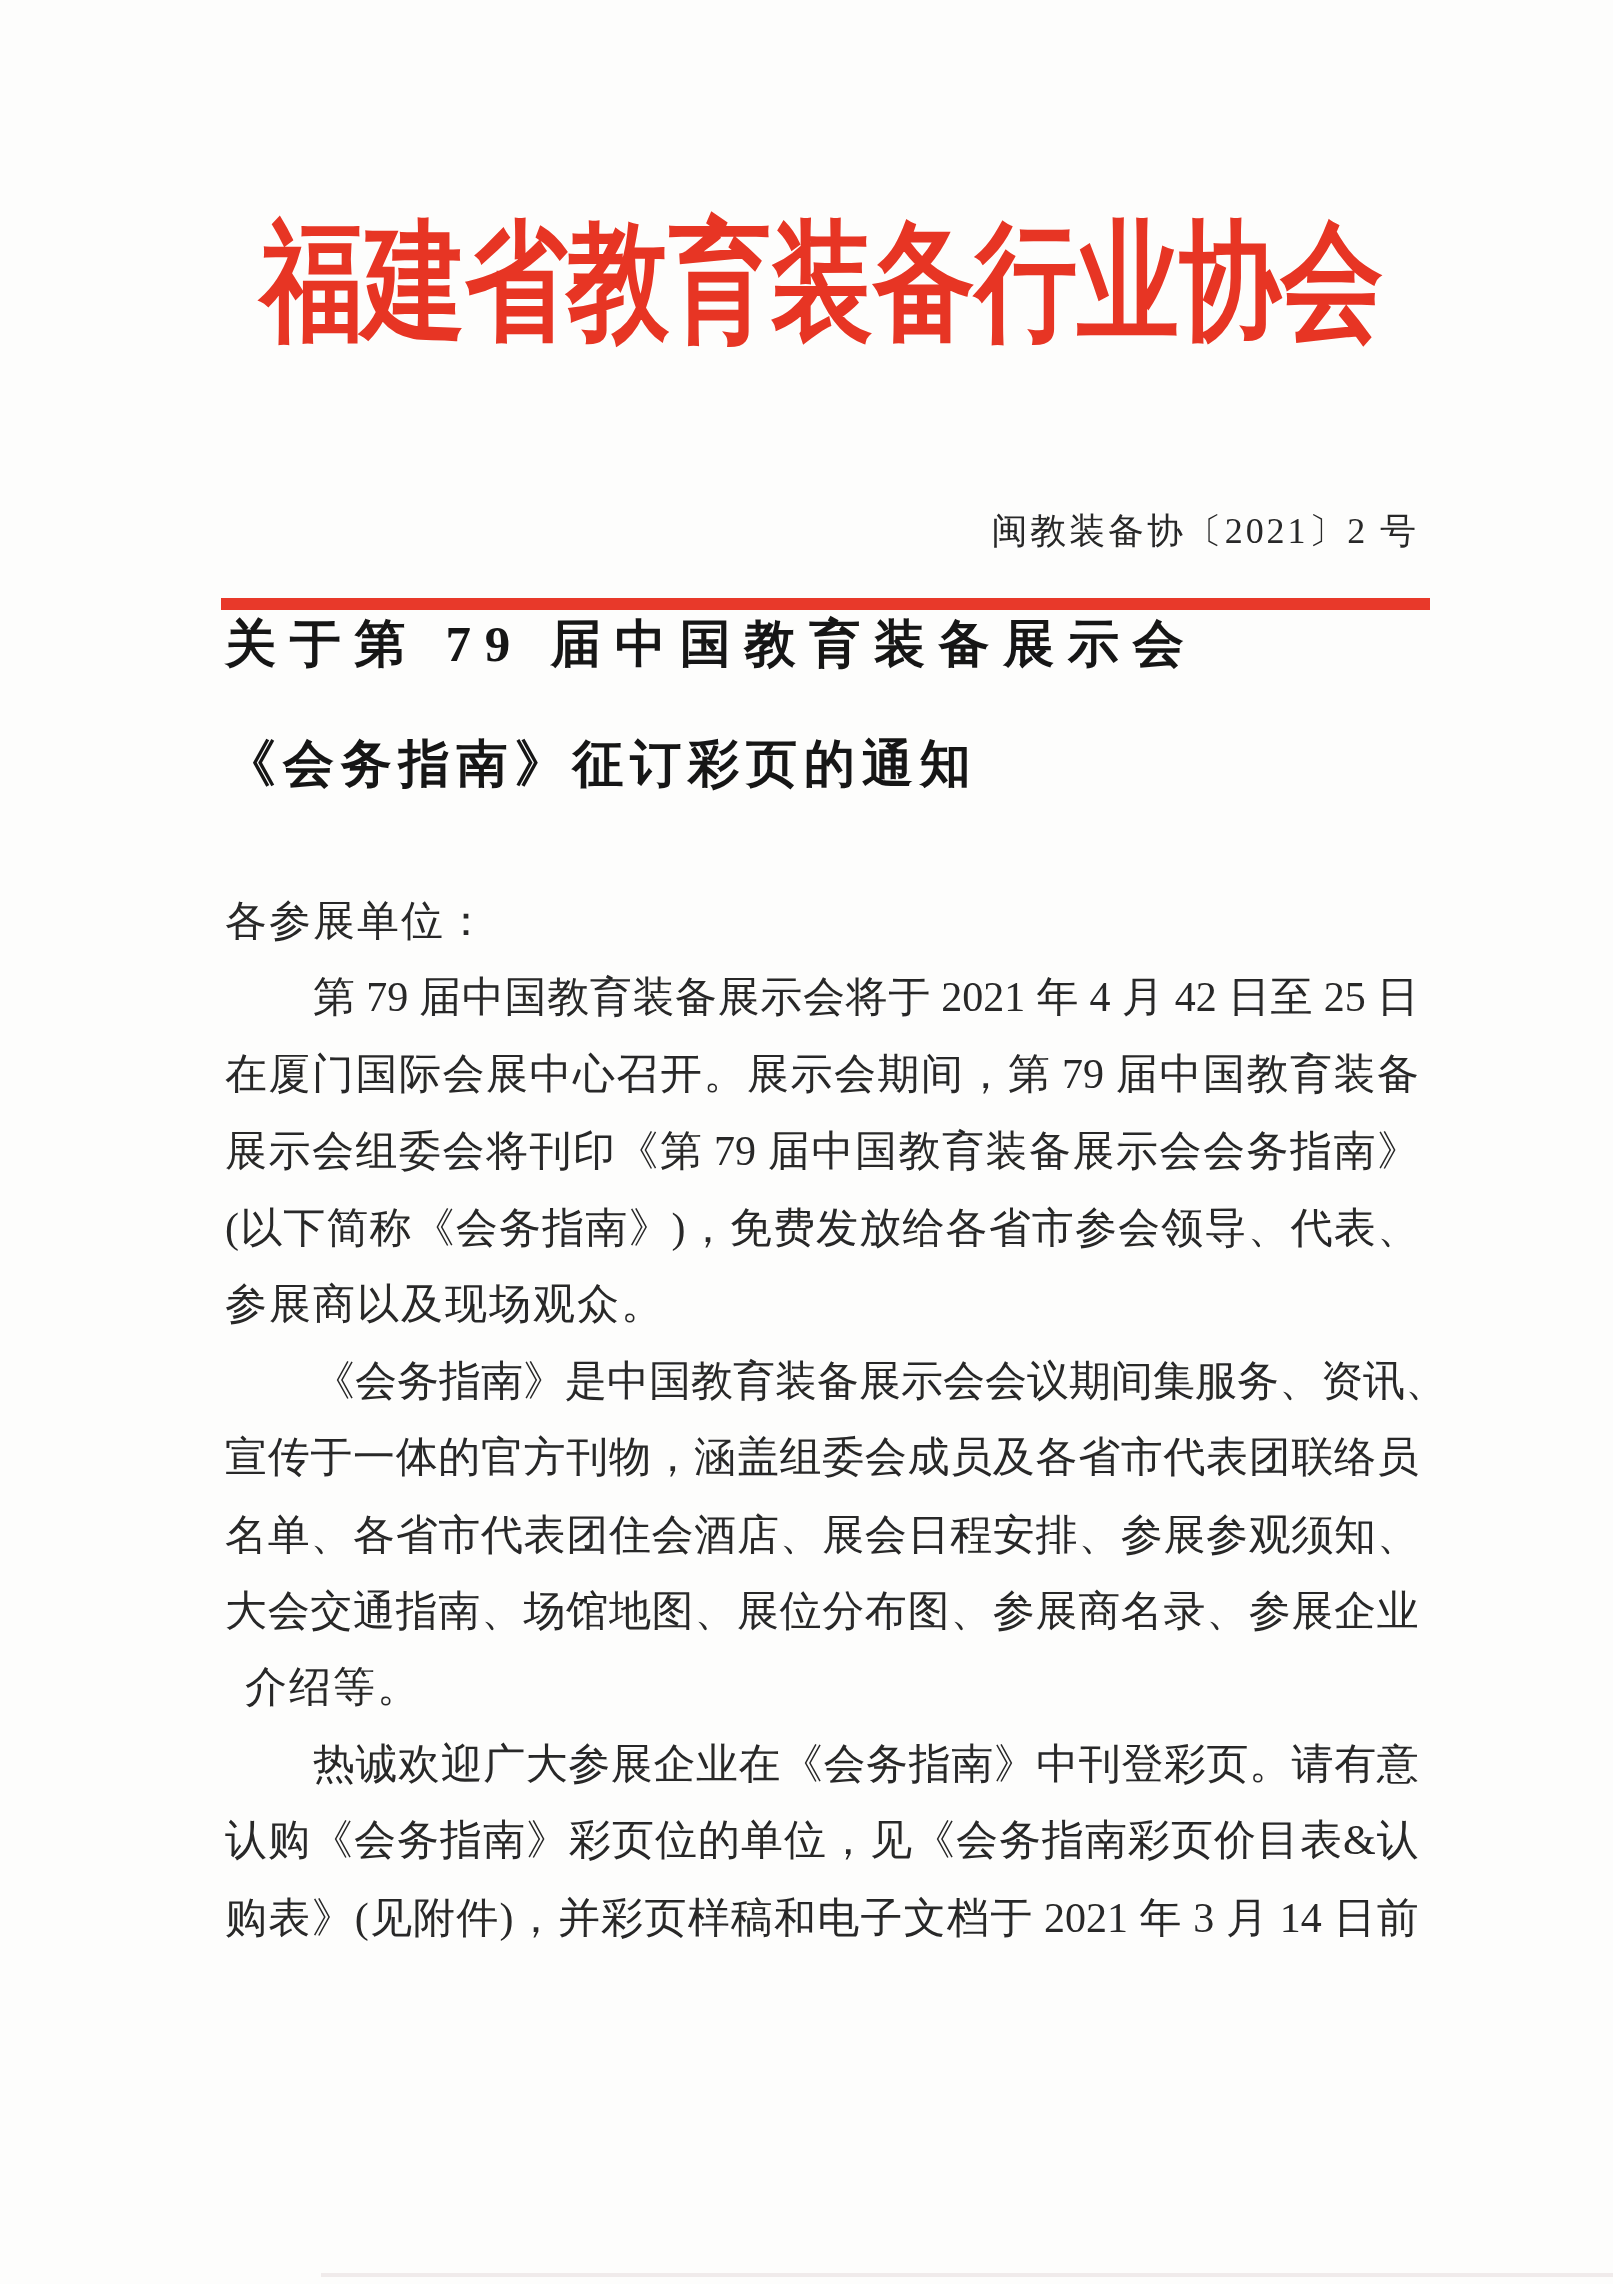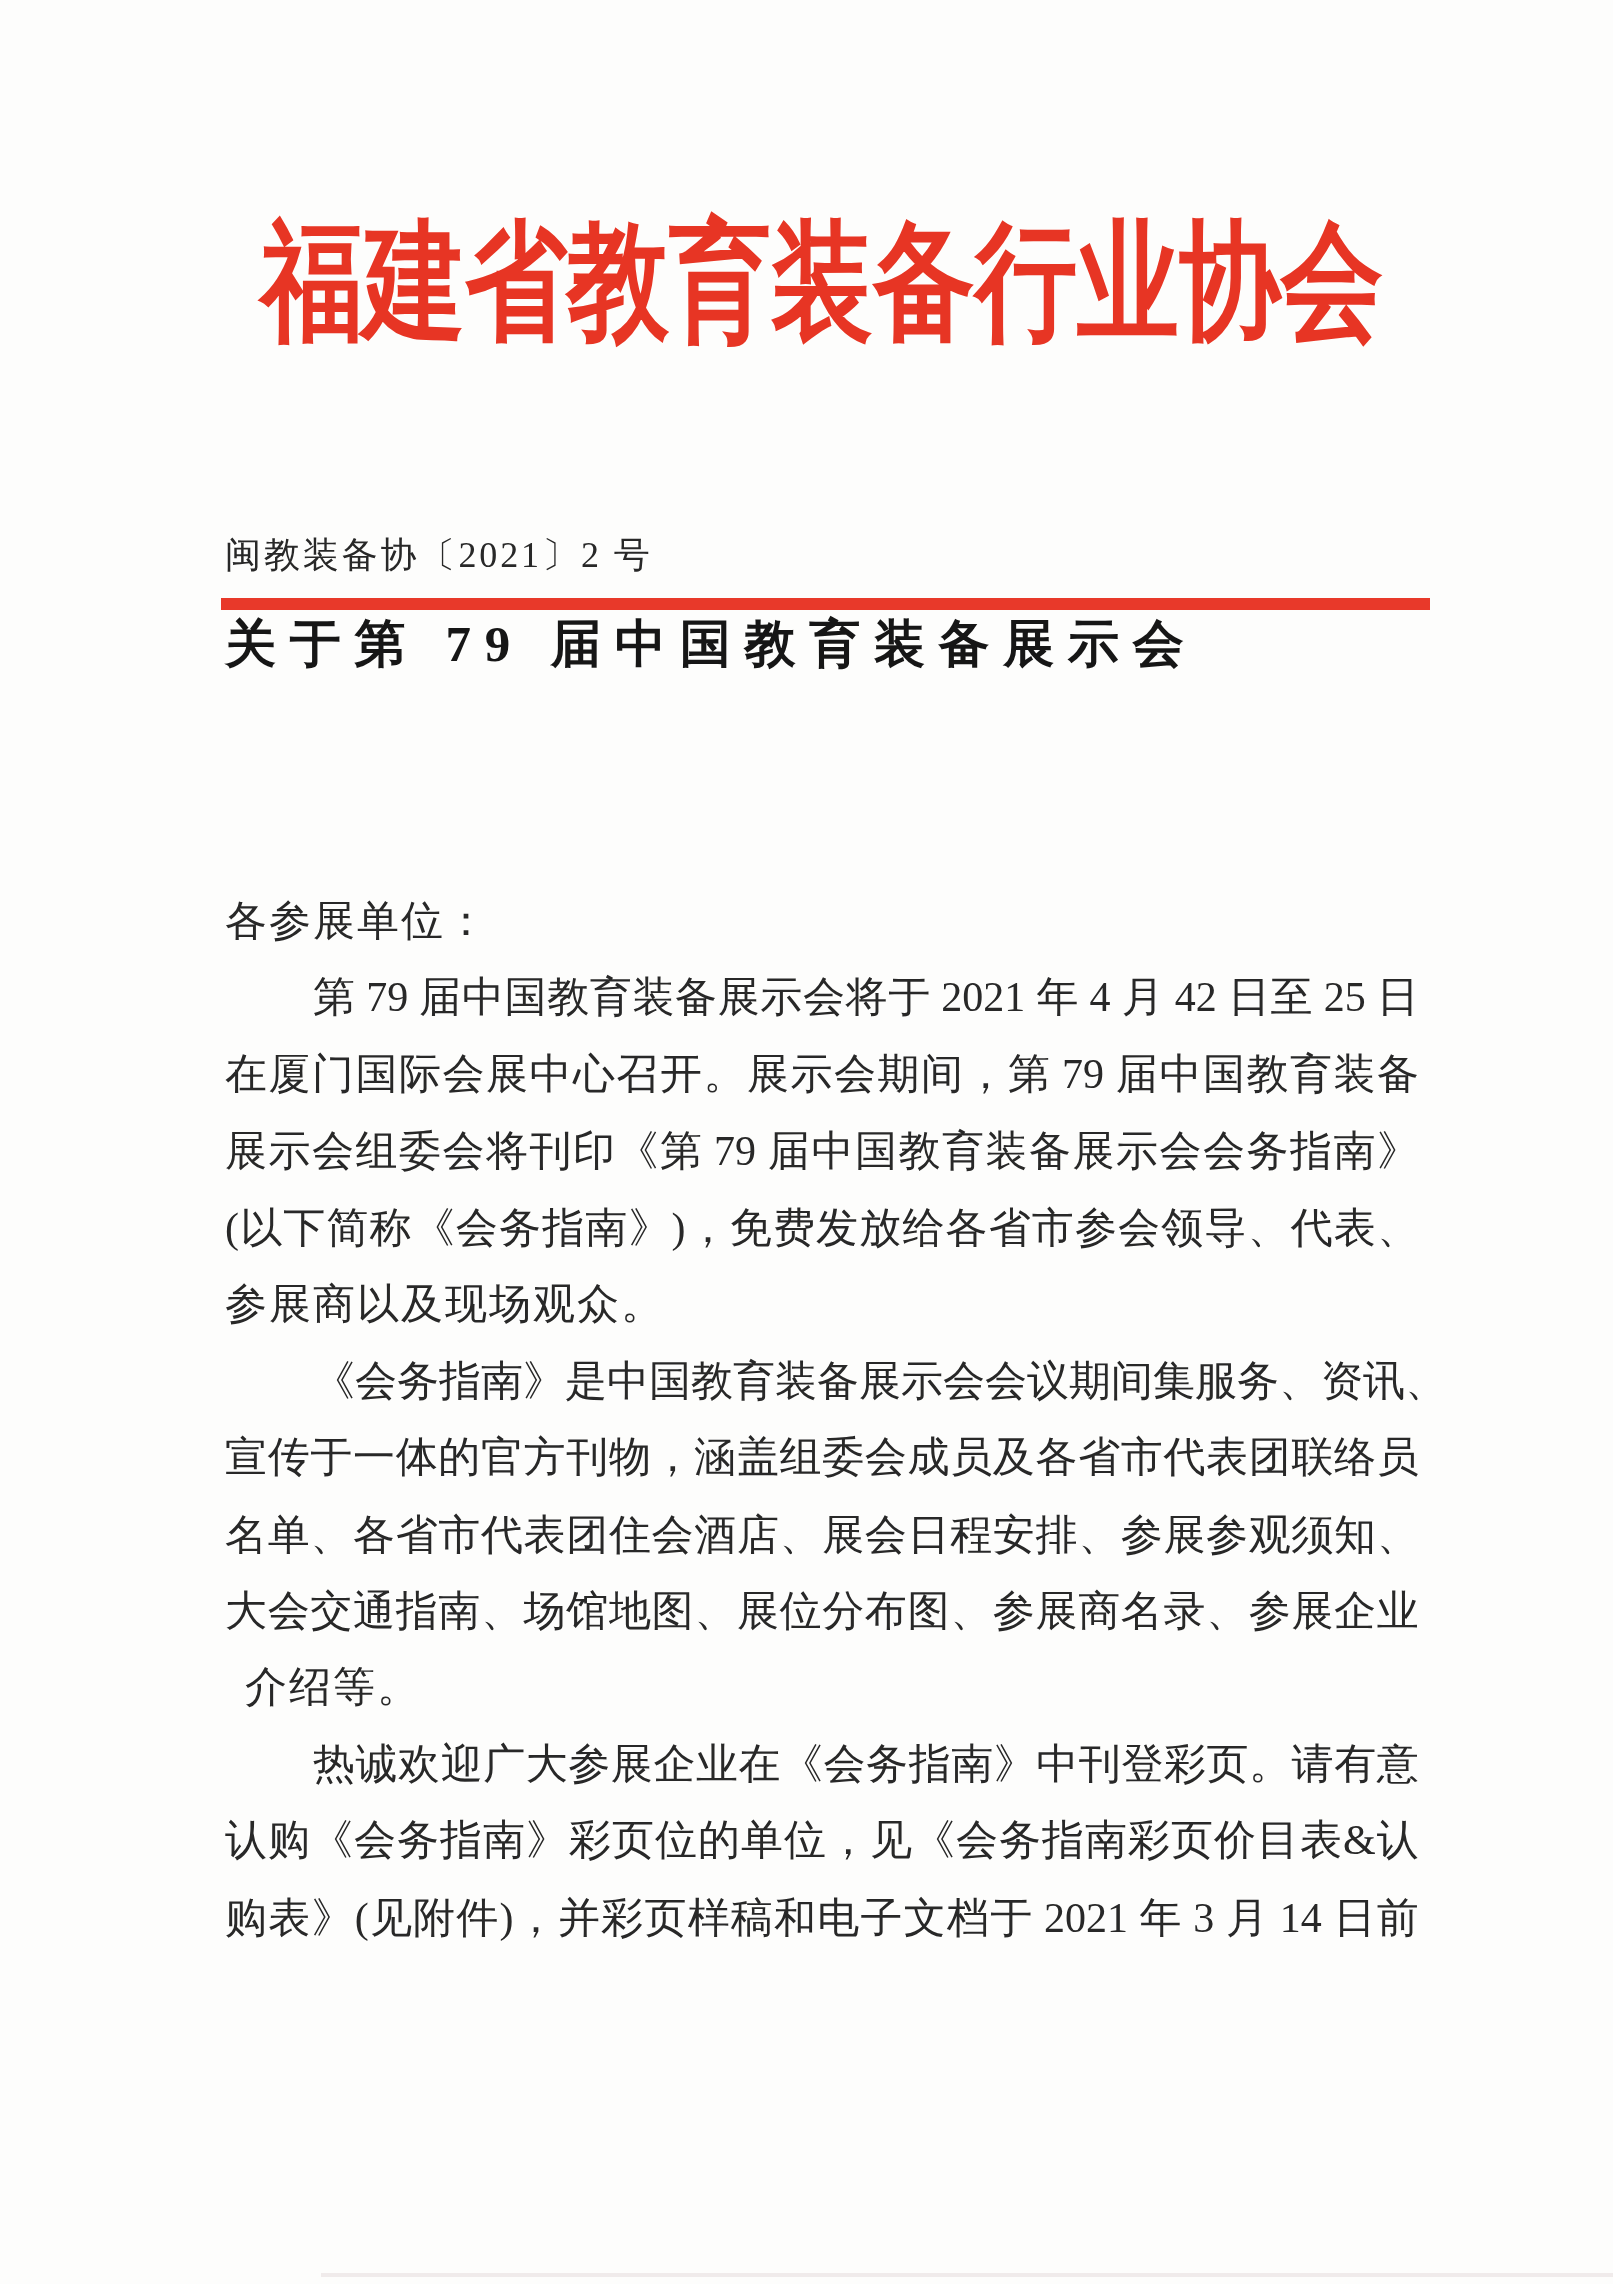--- a/index.html
+++ b/index.html
@@ -30,27 +30,26 @@
     transform: scaleY(1.27);
     transform-origin: center top;
     white-space: nowrap;
   }
   
   .doc-number {
     position: absolute;
     top: 512px;
     left: 225px;
     width: 1194px;
-    text-align: left;
+    text-align: right;
     font-size: 36px;
     line-height: 1.1;
     letter-spacing: 2.9px;
     color: var(--body-text, #282828);
     white-space: nowrap;
-    margin-top: 24px;
   }
   
   .red-divider {
     position: absolute;
     top: 598px;
     left: 221px;
     width: 1209px;
     height: 11.8px;
     background: var(--divider-red, #e8392a);
   }
@@ -110,20 +109,21 @@
 <div class="page" style="--header-red: #e73524; --divider-red: #e8392a; --title-text: #161616; --body-text: #282828; --page-bg: #fdfdfc;">
 
   <div class="org-title">福建省教育装备行业协会</div>
 
   <div class="doc-number">闽教装备协〔2021〕2 号</div>
 
   <div class="red-divider"></div>
 
   <div class="doc-title line1">关于第 79 届中国教育装备展示会</div>
 
+  <div class="doc-title line2">《会务指南》征订彩页的通知</div>
 
   <div class="body-text" id="body-lines">
       <div class="bline" style="top: 0px;">各参展单位：</div>
       <div class="bline just ind" style="top: 76px;">
         <span>第</span>
         <span> 79 </span>
         <span>届</span>
         <span>中</span>
         <span>国</span>
         <span>教</span>

